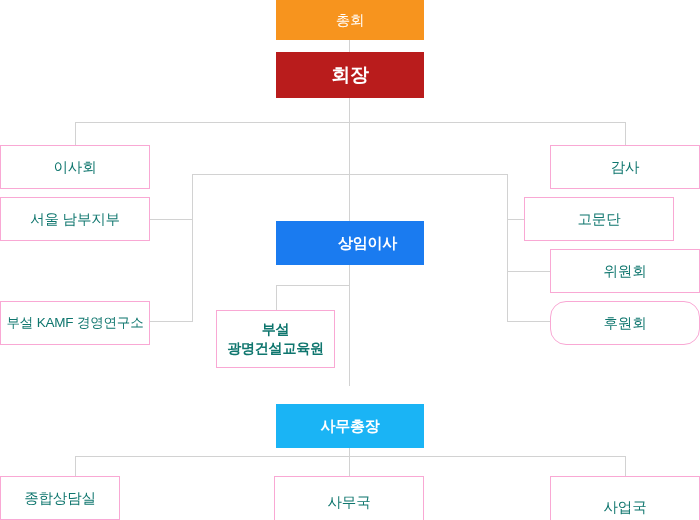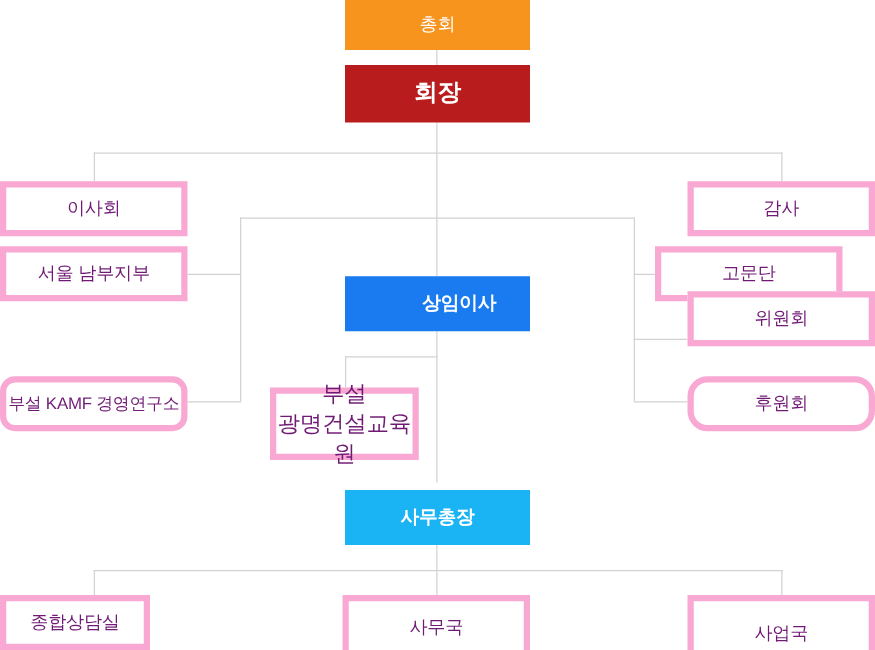--- a/index.html
+++ b/index.html
@@ -40,36 +40,36 @@
     white-space: pre-line;
     font-size: 14px;
     color: #444444;
     background: #ffffff;
     border: 1px solid #cccccc;
   }
 
   
   .node.plain {
     background: #ffffff;
-    border: 5px solid #f9a8d4;
-    color: #701a75;
+    border: 1px solid #f9a8d4;
+    color: #0f766e;
     font-size: 14.5px;
   }
 
   
   .node.filled {
     border: none;
     color: #ffffff;
   }
   .node.assembly   { font-size: 14.5px; font-weight: 400; }
   .node.president  { font-size: 19px;   font-weight: 700; }
   .node.exec       { font-size: 15px;   font-weight: 700; }
   .node.secgen     { font-size: 15px;   font-weight: 700; }
 
-  .node.two-line { font-size: 18px; line-height: 1.35; }
+  .node.two-line { font-size: 14px; line-height: 1.35; font-weight: bold; }
 </style>
 </head>
 <body>
 
 <div id="chart-root">
 
   <div class="line v" style="left:349px; top:40px; height:12px;"></div>
 
   <div class="line v" style="left:349px; top:98px; height:24px;"></div>
 
@@ -115,32 +115,32 @@
   <div class="node filled president" style="left:276px; top:52px; width:148px; height:46px; background:#b91c1c;">회장</div>
 
   <div class="node plain" style="left:0px; top:145px; width:150px; height:44px;">이사회</div>
 
   <div class="node plain" style="left:550px; top:145px; width:150px; height:44px;">감사</div>
 
   <div class="node plain" style="left:0px; top:197px; width:150px; height:44px;">서울 남부지부</div>
 
   <div class="node plain" style="left:524px; top:197px; width:150px; height:44px;">고문단</div>
 
-  <div class="node plain" style="left:550px; top:233px; width:150px; height:44px;">위원회</div>
+  <div class="node plain" style="left:550px; top:249px; width:150px; height:44px;">위원회</div>
 
   <div class="node plain" style="left:550px; top:301px; width:150px; height:44px;border-radius:16px;">후원회</div>
 
-  <div class="node plain" style="left:0px; top:301px; width:150px; height:44px; font-size:13.5px;border-radius:12px;">부설 KAMF 경영연구소</div>
+  <div class="node plain" style="left:0px; top:301px; width:150px; height:44px; font-size:13.5px;">부설 KAMF 경영연구소</div>
 
   <div class="node filled exec" style="left:276px; top:221px; width:148px; height:44px; background:#1a7bf0;padding-left:35px;">상임이사</div>
 
   <div class="node plain two-line" style="left:216px; top:310px; width:119px; height:58px;">부설
 광명건설교육원</div>
 
-  <div class="node filled secgen" style="left:276px; top:392px; width:148px; height:44px; background:#1ab4f5;">사무총장</div>
+  <div class="node filled secgen" style="left:276px; top:404px; width:148px; height:44px; background:#1ab4f5;">사무총장</div>
 
   <div class="node plain" style="left:0px; top:476px; width:120px; height:44px;">종합상담실</div>
 
   <div class="node plain" style="left:274px; top:476px; width:150px; height:52px;">사무국</div>
 
   <div class="node plain" style="left:550px; top:476px; width:150px; height:62px;">사업국</div>
 
 </div>
 
 </body></html>

